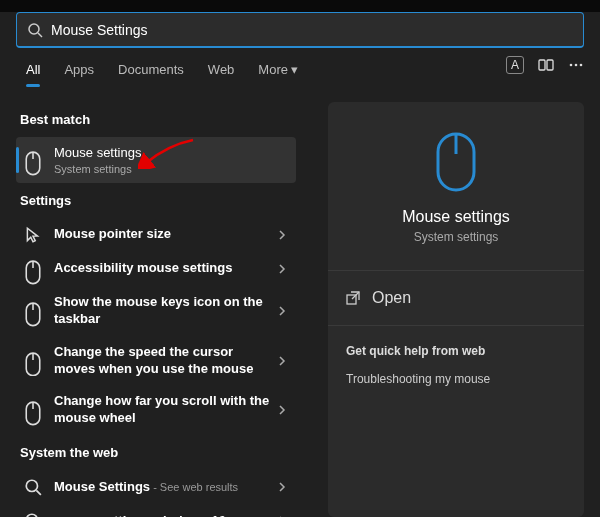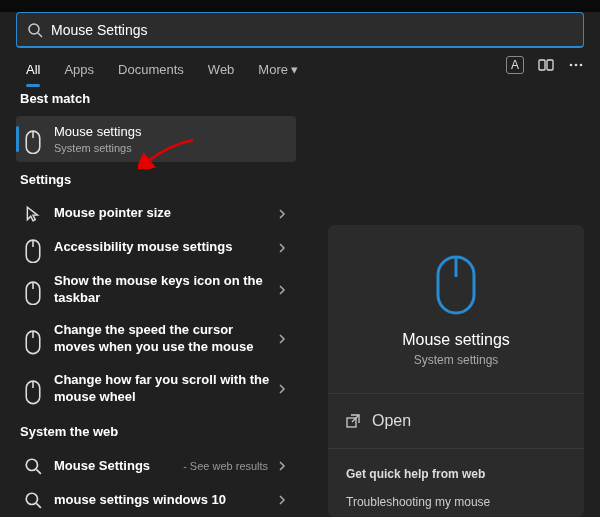--- a/index.html
+++ b/index.html
@@ -10,35 +10,35 @@
   .search-bar input { flex: 1; background: transparent; border: none; outline: none; color: #fff; font-size: 14px; }
   @keyframes blink { 50% { opacity: 0; } }
   .tabs-row { display: flex; align-items: flex-start; padding: 8px 16px 0 16px; border-bottom: 1px solid transparent; height: 44px; }
   .tabs { display: flex; gap: 4px; flex: 1; }
   .tab { font-size: 13px; color: #bbb; padding: 6px 10px; cursor: pointer; position: relative; }
   .tab.active { color: #fff; }
   .tab.active::after { content:''; position: absolute; left: 10px; right: 10px; bottom: -4px; height: 3px; background: #288bd2; border-radius: 2px; }
   .tab .chev { margin-left: 3px; }
   .header-actions { display: flex; gap: 14px; align-items: center; }
   .header-actions .hicon { width: 16px; height: 16px; color: #ddd; cursor: pointer; display: flex; align-items: center; justify-content: center; }
-  .body { display: flex; padding: 10px 16px 0 16px; gap: 32px; height: calc(100% - 92px); align-items: flex-end; }
+  .body { display: flex; padding: 10px 16px 0 16px; gap: 32px; height: calc(100% - 92px); }
   .left { flex: 1; min-width: 0; overflow-y: auto; }
   .right { width: 256px; background: #2b2b2b; border-radius: 6px; padding: 0; display: flex; flex-direction: column; }
   .section-title { font-size: 13px; font-weight: 600; color: #fff; margin: 10px 4px 10px 4px; }
   .result { display: flex; align-items: center; padding: 8px 8px; border-radius: 4px; cursor: pointer; position: relative; }
   .result.selected { background: #333333; }
   .result.selected::before { content:''; position: absolute; left: 0; top: 10px; bottom: 10px; width: 3px; background: #288bd2; border-radius: 2px; }
   .result .ricon { width: 18px; height: 18px; margin-right: 12px; color: #ddd; flex-shrink: 0; }
   .result .rtext { flex: 1; min-width: 0; }
   .result .rtitle { font-size: 13px; color: #fff; line-height: 1.3; }
   .result .rsub { font-size: 11px; color: #aaa; margin-top: 1px; }
   .result .chev-right { width: 12px; height: 12px; color: #aaa; flex-shrink: 0; margin-left: 6px; }
   .result .rtitle .norm { font-weight: 700; }
   .result .rtitle .bold { font-weight: 600; }
-  .web-sub { font-size: 11px; color: #999; font-weight: 400; padding-left: 30px; }
+  .web-sub { font-size: 11px; color: #999; font-weight: 400; }
   .detail-top { display: flex; flex-direction: column; align-items: center; padding: 28px 16px 18px 16px; }
   .detail-icon { width: 48px; height: 64px; color: #288bd2; margin-bottom: 14px; }
   .detail-title { font-size: 16px; color: #fff; margin-bottom: 4px; }
   .detail-sub { font-size: 12px; color: #aaa; }
   .detail-sep { height: 1px; background: #3a3a3a; margin: 8px 0; }
   .detail-action { display: flex; align-items: center; padding: 10px 18px; font-size: 16px; color: #ddd; cursor: pointer; }
   .detail-action .aicon { width: 14px; height: 14px; margin-right: 12px; color: #ccc; }
   .detail-heading { font-size: 12px; color: #ddd; padding: 10px 18px 6px 18px; font-weight: 600; }
   .detail-link { font-size: 12px; color: #ccc; padding: 8px 18px; cursor: pointer; }
   .arrow-annotation { position: absolute; left: 138px; top: 135px; pointer-events: none; }

